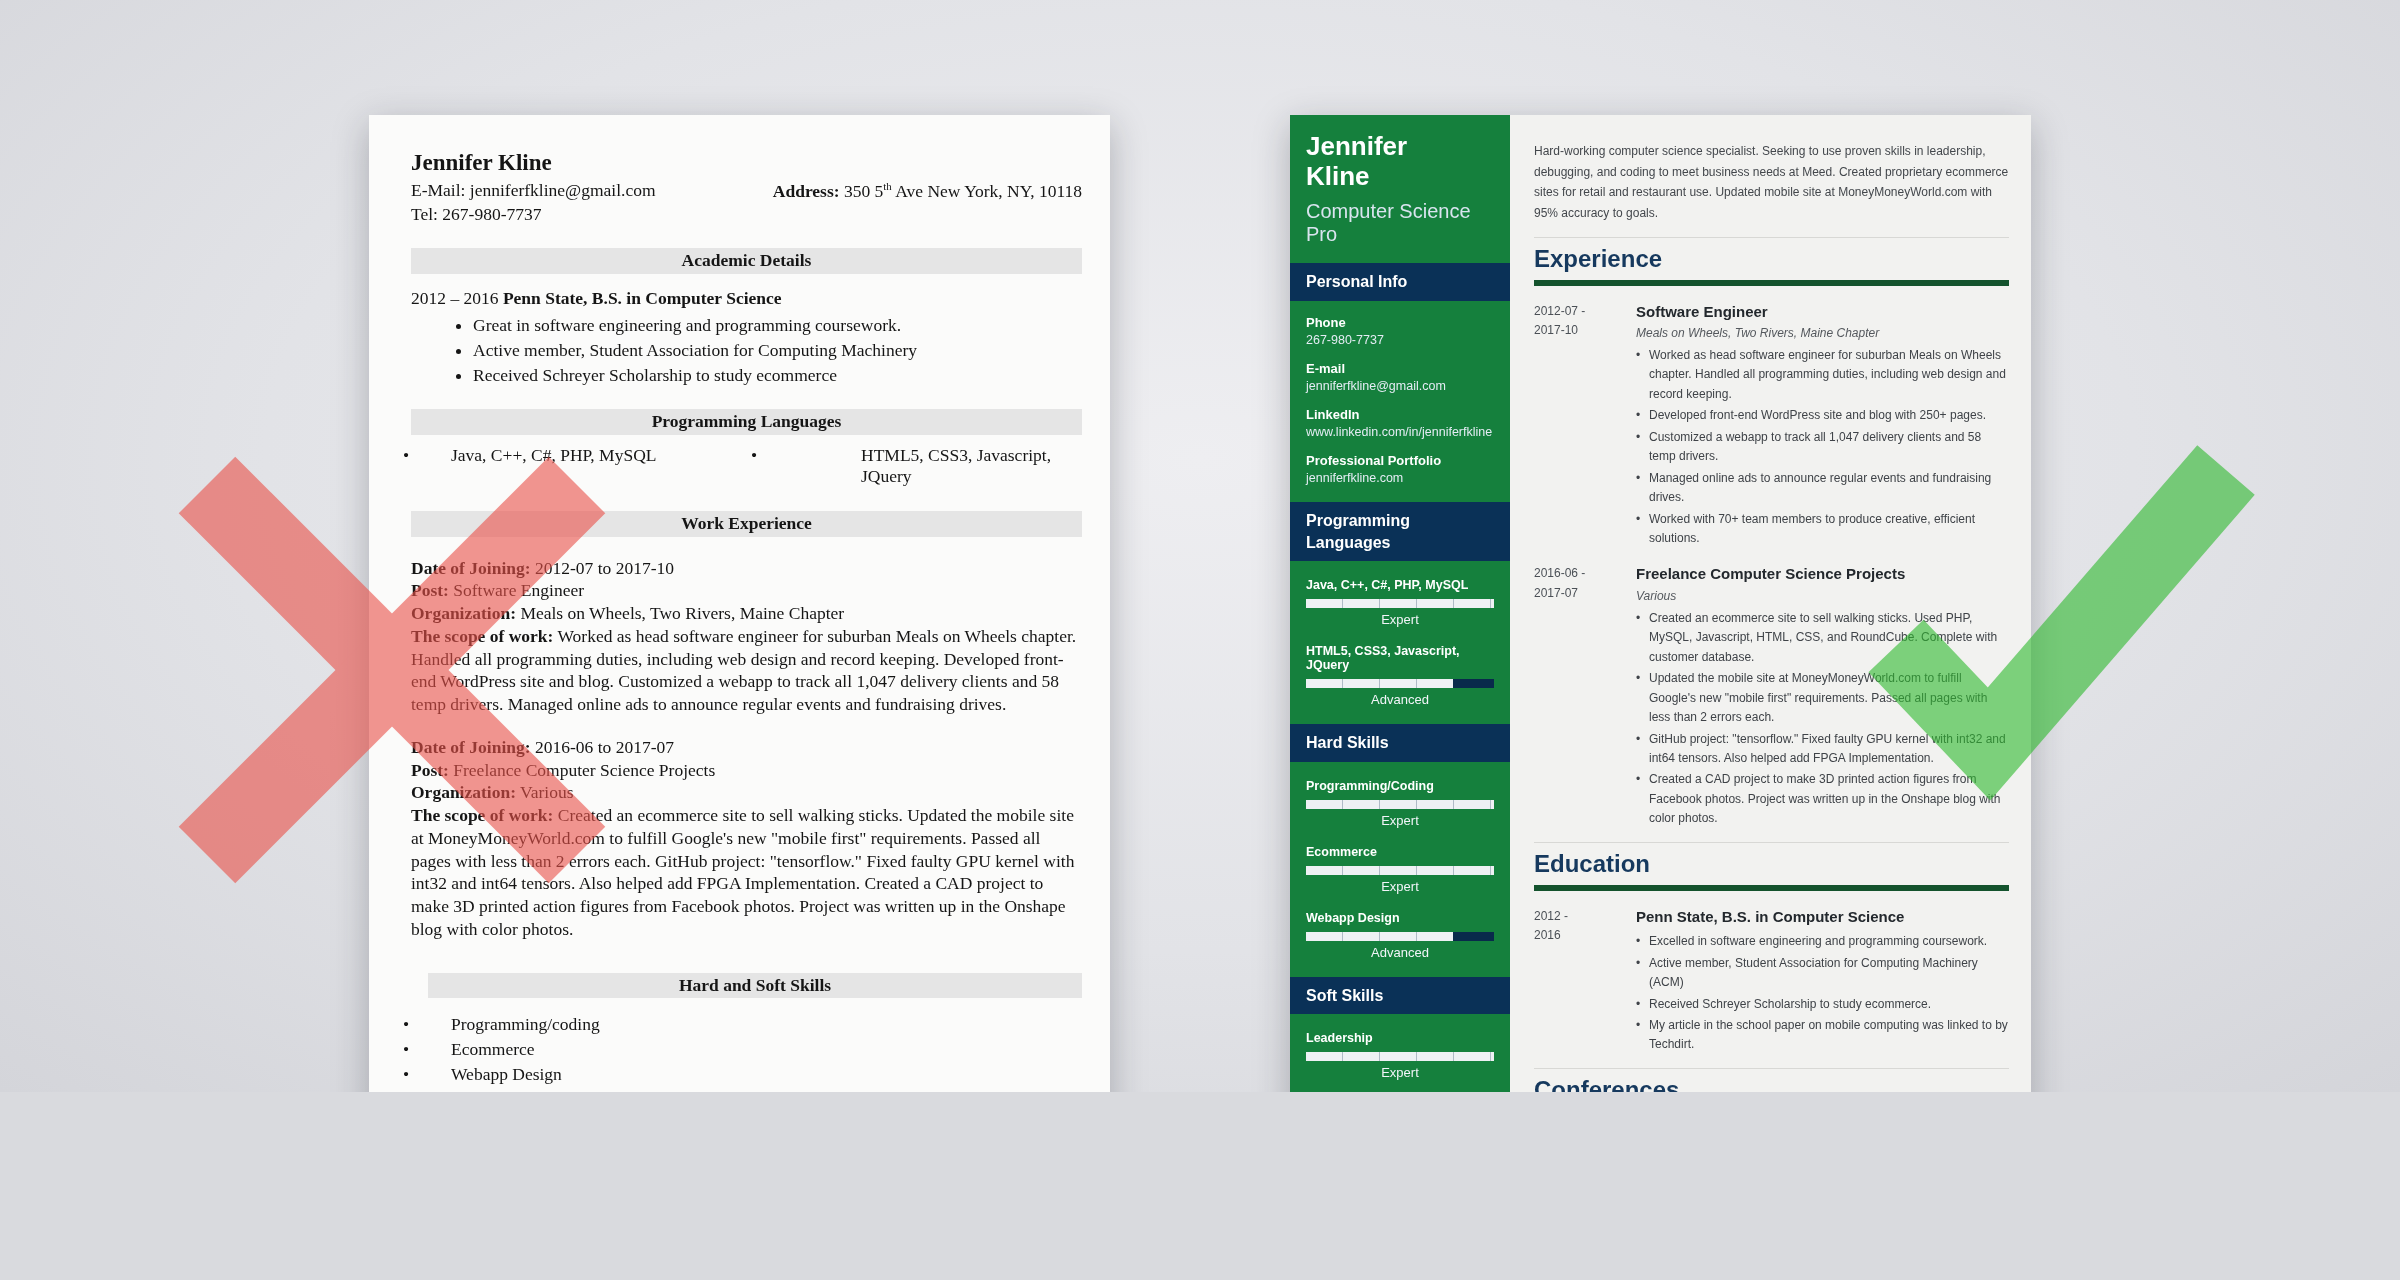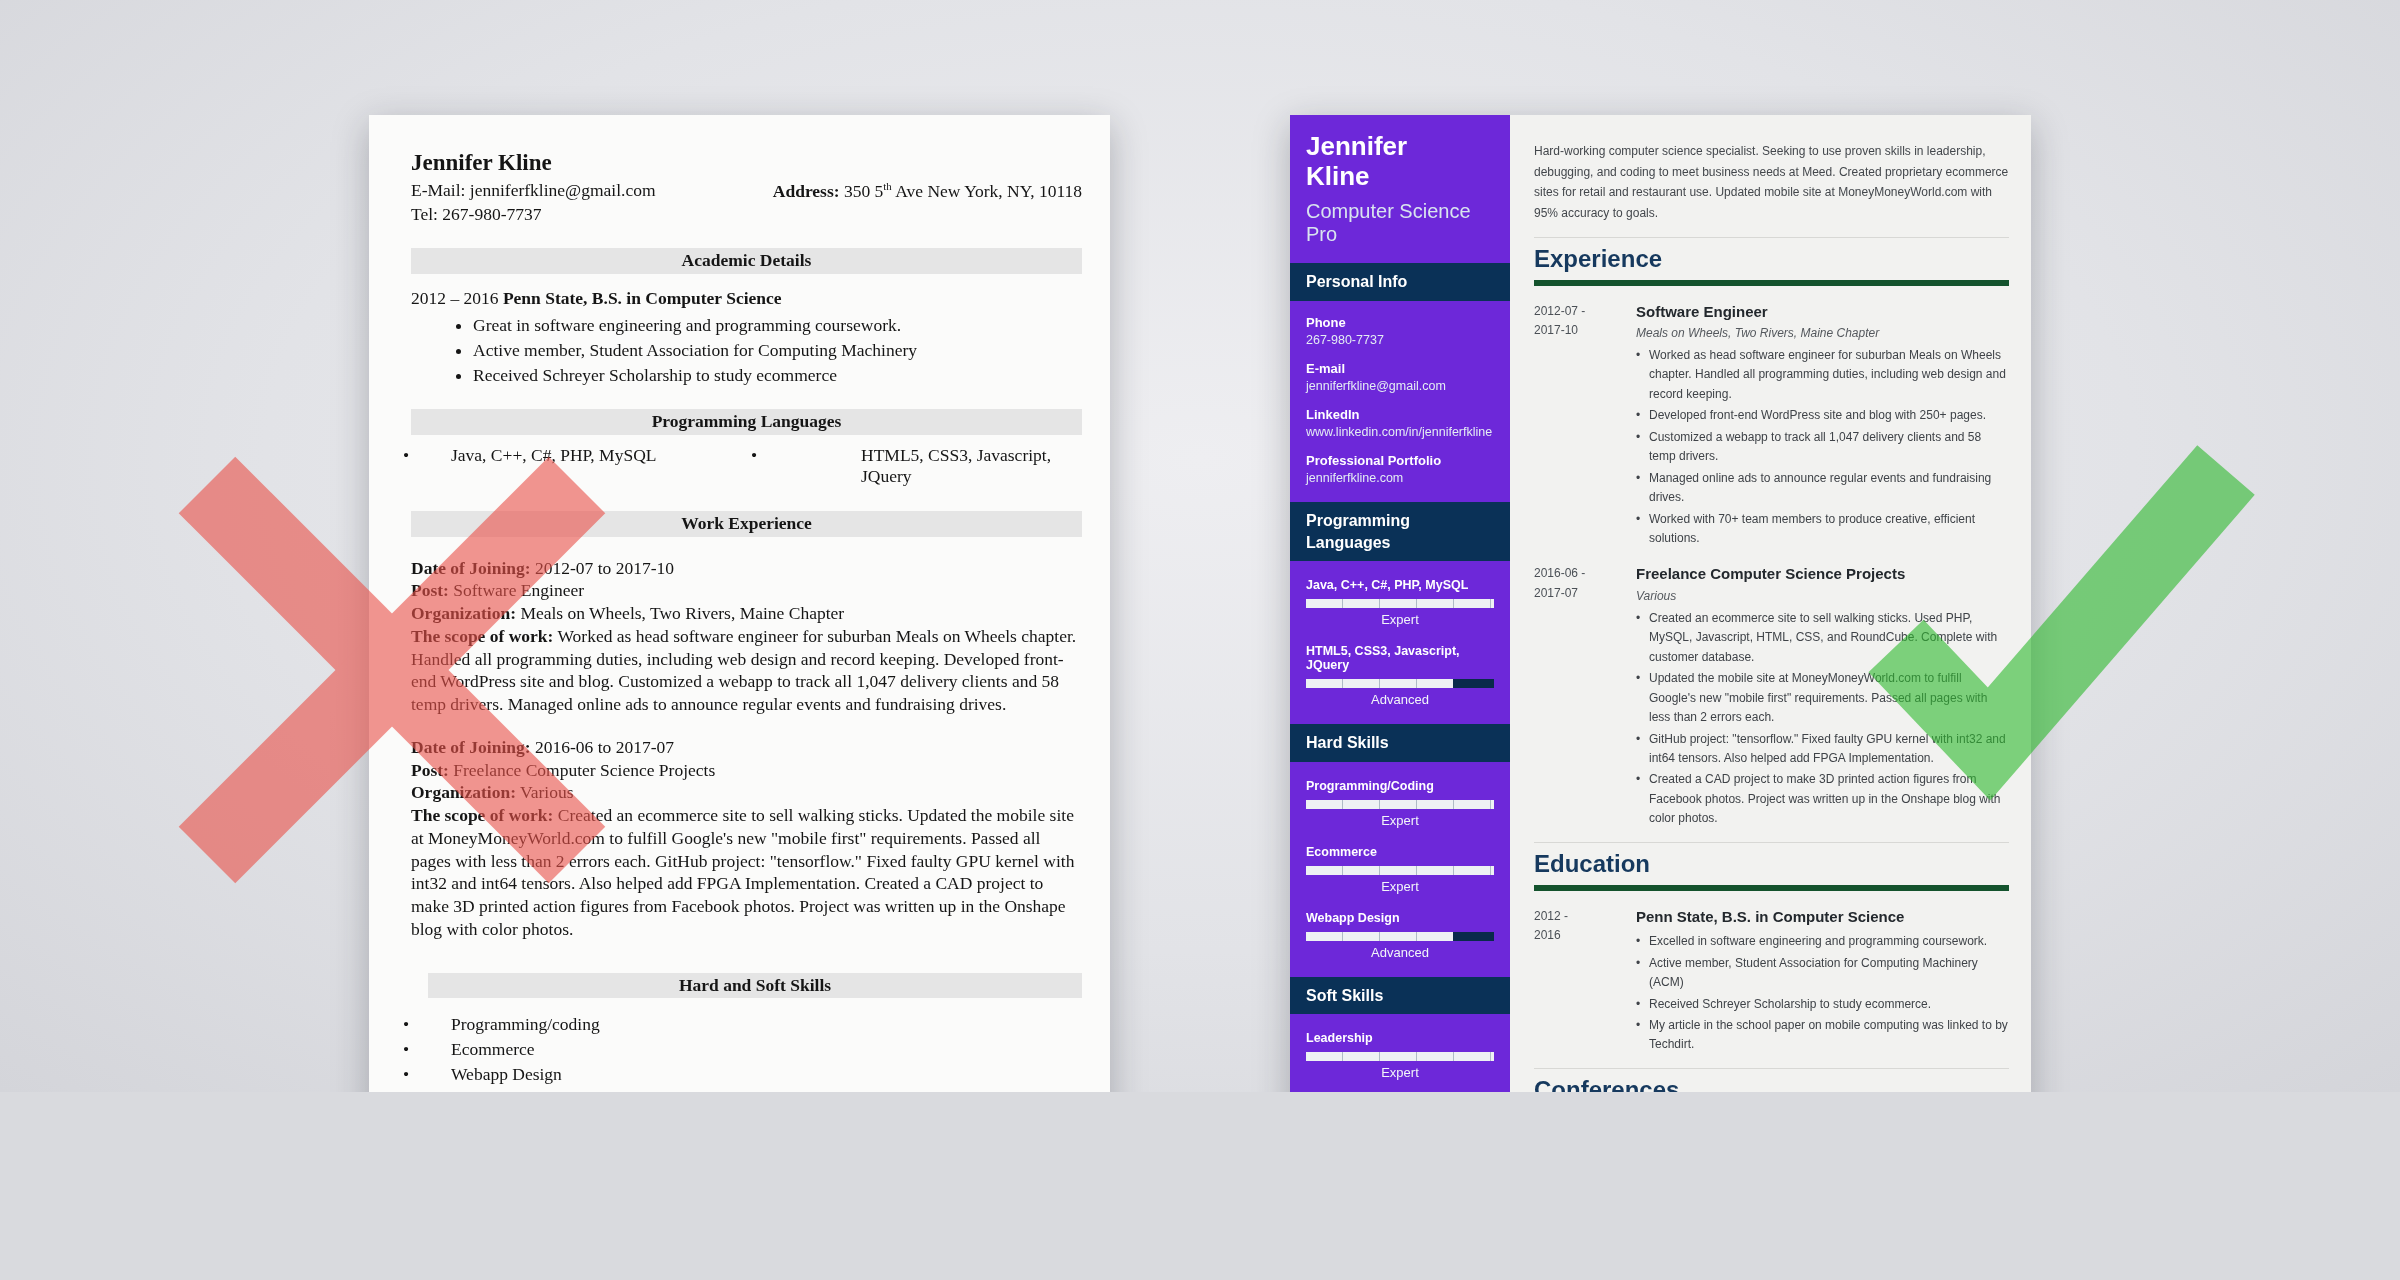--- a/index.html
+++ b/index.html
@@ -31,21 +31,21 @@
   .lang-col1{width:300px;}
   .mid-blt{width:20px;}
   .lang-col2{padding-left:90px;flex:1;}
   .lp-job{margin-top:20px;font-size:17.5px;line-height:1.3;}
   .lp-job p{margin:0;}
   .lp-skills{margin:16px 0 0;padding:0;list-style:none;}
   .lp-skills li{position:relative;padding-left:40px;margin-top:4px;font-size:17.5px;}
   .lp-skills li::before{content:"•";position:absolute;left:-8px;}
 
   
-  .sb{flex:0 0 220px;width:220px;background:#6d28d9;color:#fff;overflow:hidden;}
+  .sb{flex:0 0 220px;width:220px;background:#15803d;color:#fff;overflow:hidden;}
   .sb-name{font-size:26px;font-weight:bold;line-height:1.16;padding:16px 16px 0;}
   .sb-title{font-size:20px;color:#d9e4ef;padding:9px 16px 0;}
   .sb-band{background:#0a3157;font-size:16px;font-weight:bold;padding:8px 16px;
     margin-top:17px;line-height:1.35;}
   .sb-sec{padding:0 16px;}
   .sb-label{font-weight:bold;font-size:13px;margin-top:14px;}
   .sb-value{font-size:12.5px;margin-top:3px;color:#e4ecf4;white-space:nowrap;}
   .skill-name{font-size:12.5px;font-weight:bold;margin-top:17px;}
   .skill-track{margin-top:7px;height:9px;background:#092a4b;}
   .skill-fill{height:100%;background:#eef1f4;

